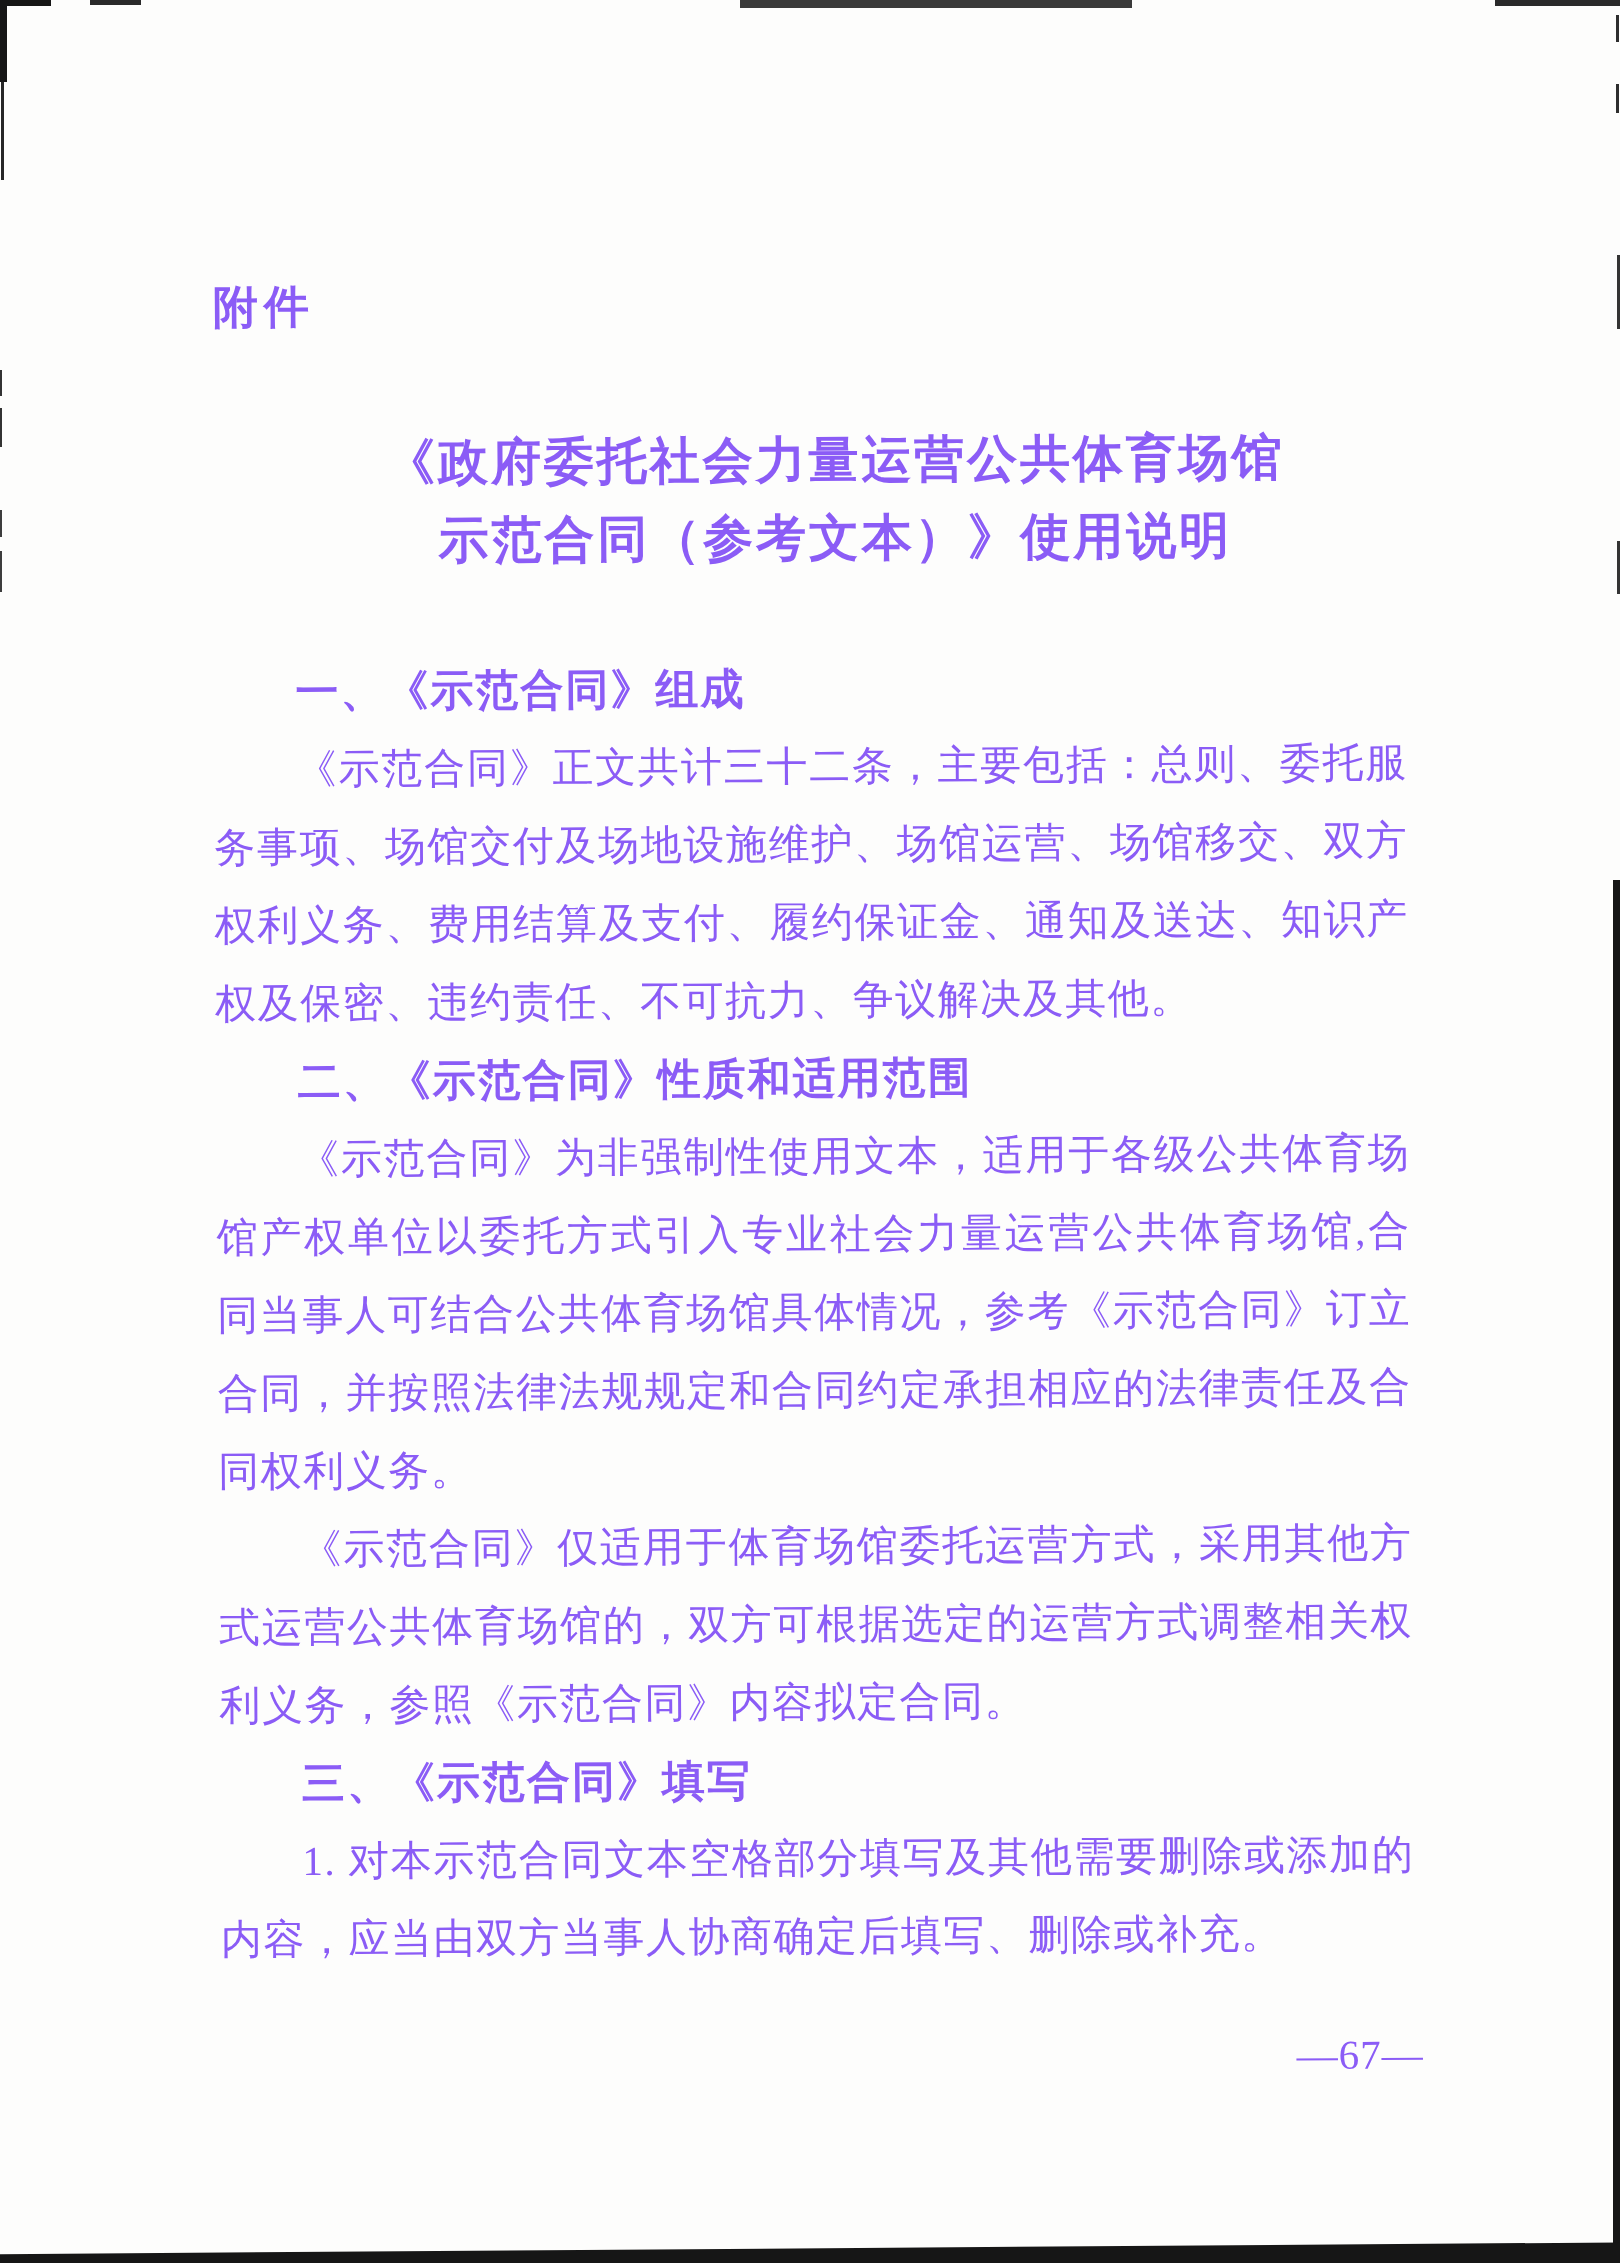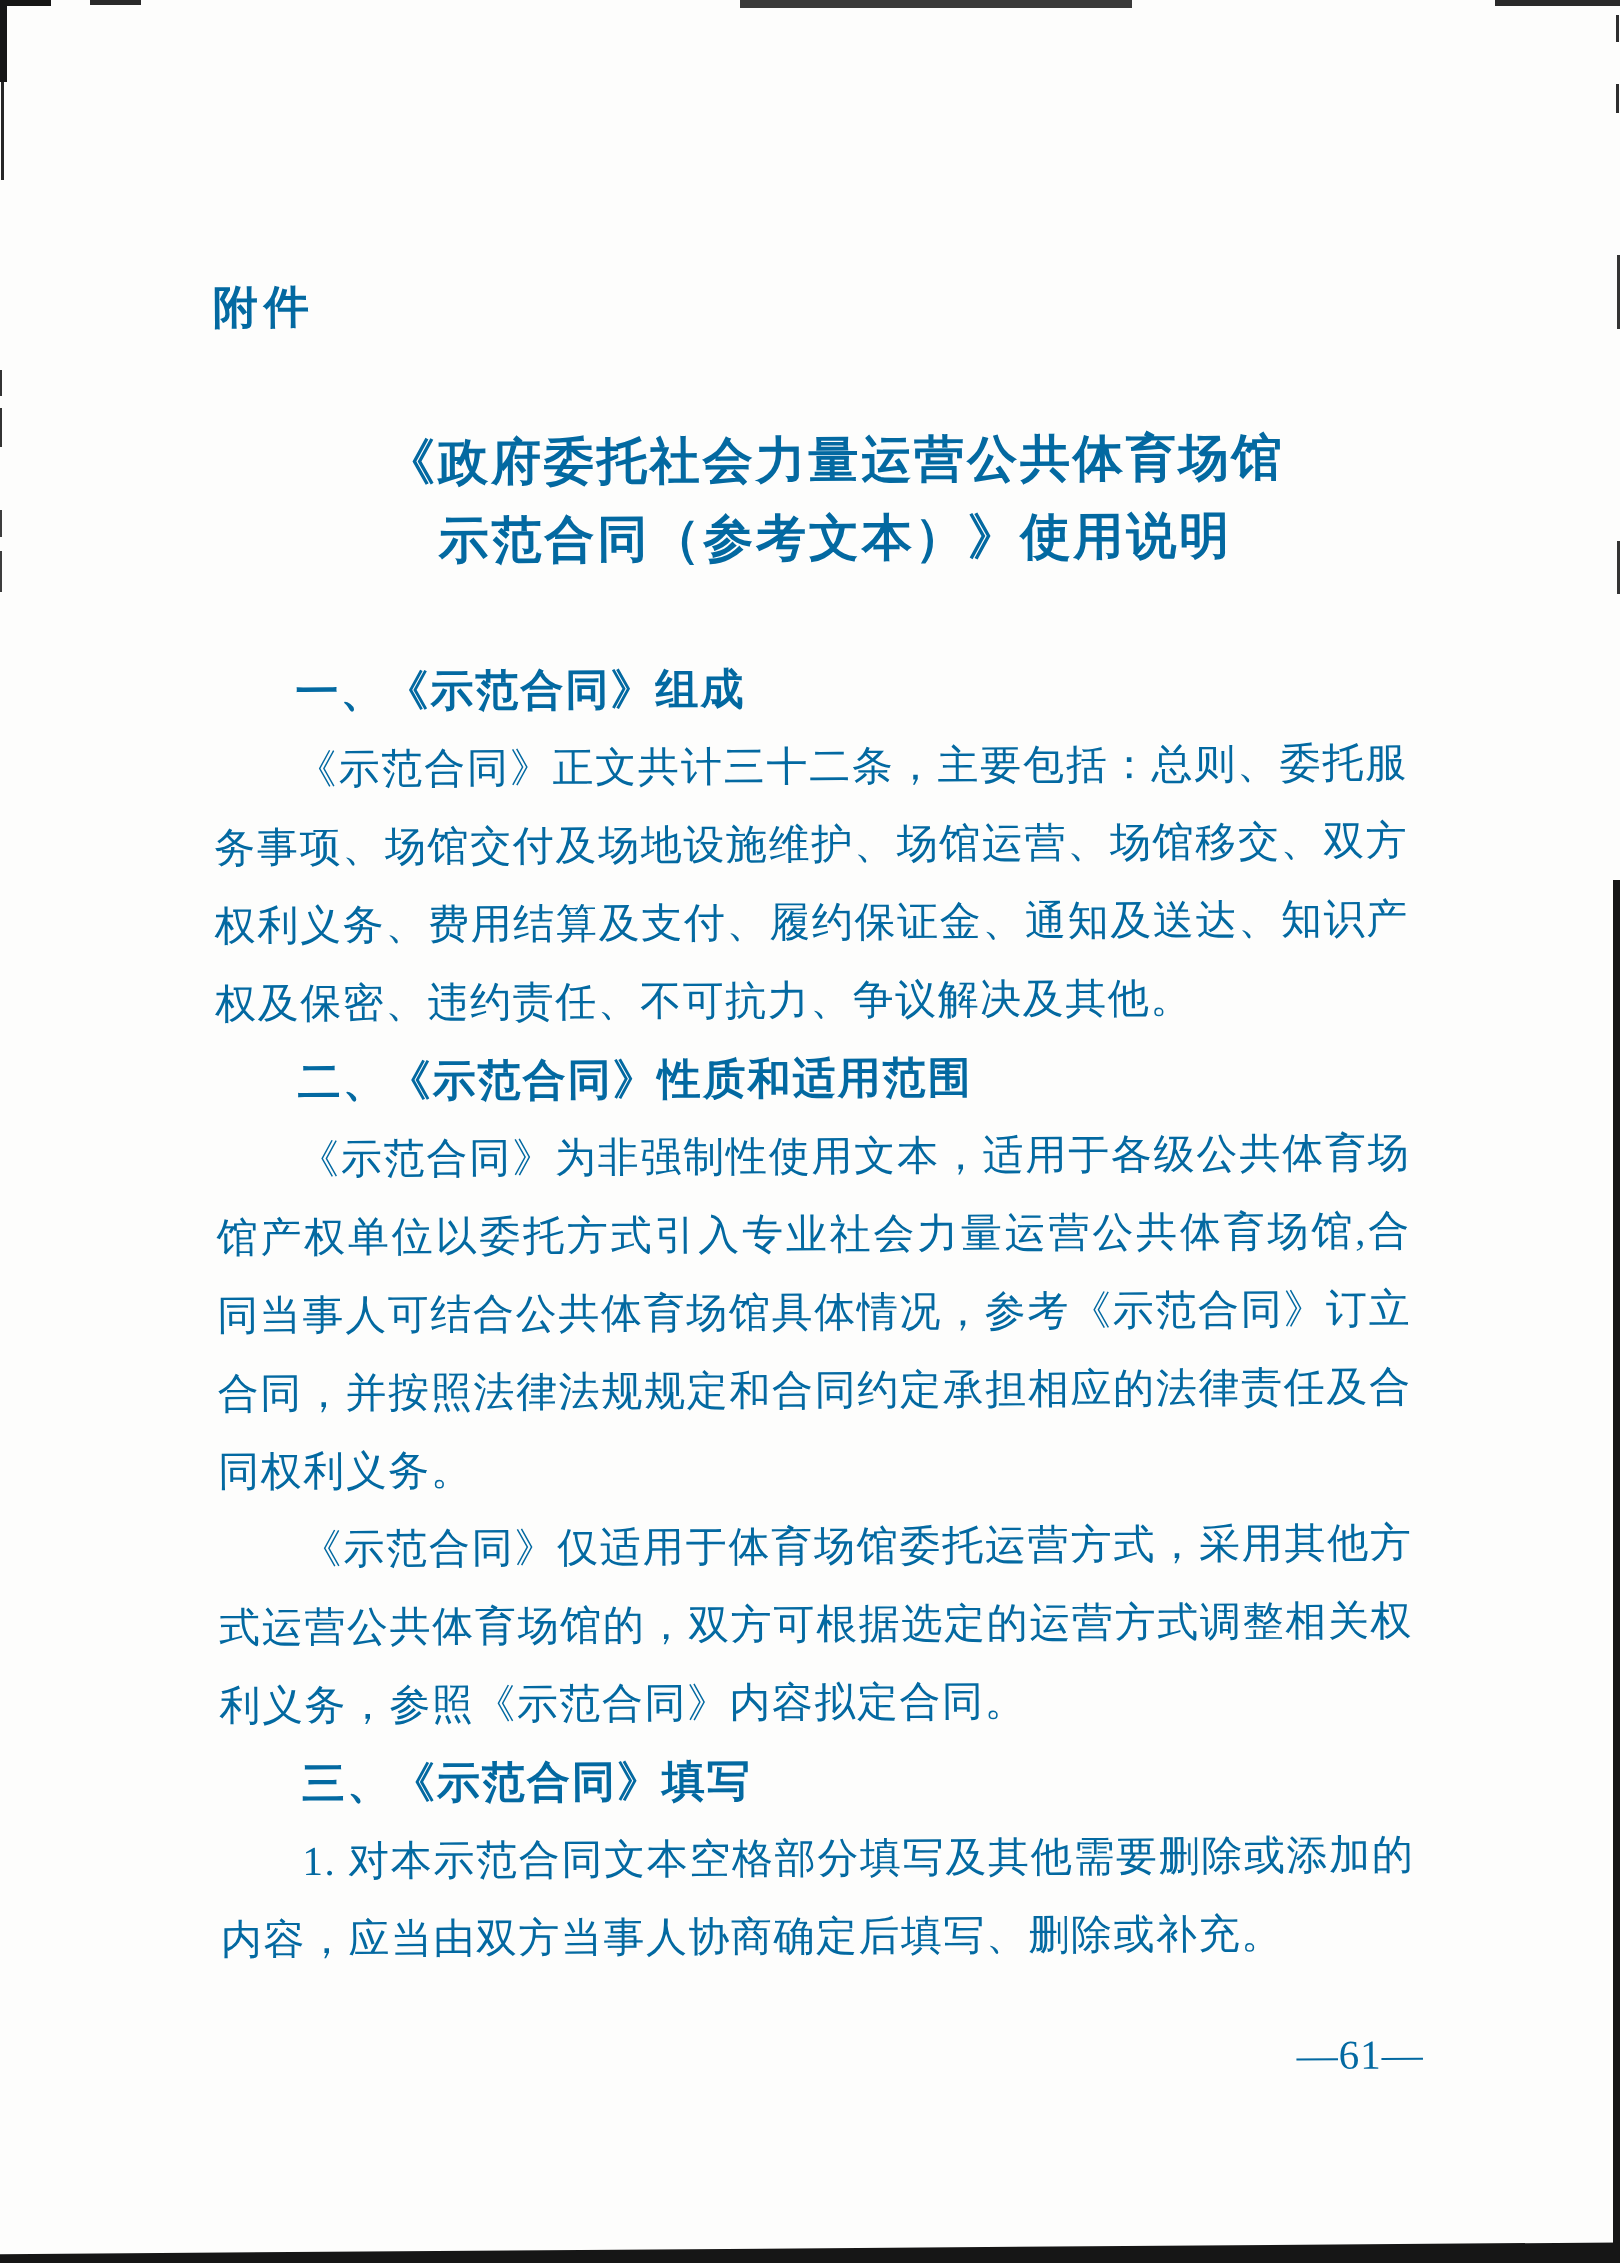--- a/index.html
+++ b/index.html
@@ -6,21 +6,21 @@
     margin: 0;
     padding: 0;
     background: #ffffff;
   }
   .page {
     position: relative;
     width: 1620px;
     height: 2263px;
     background: #fdfdfc;
     overflow: hidden;
-    color: #0369a1;
+    color: #8b5cf6;
     font-family: "Liberation Serif", "DejaVu Serif", serif;
   }
   
   .text-layer {
     position: absolute;
     left: 0; top: 0; right: 0; bottom: 0;
     transform: rotate(-0.35deg);
     transform-origin: 50% 50%;
   }
   .attachment-label {
@@ -121,21 +121,21 @@
         <p class="para">《示范合同》仅适用于体育场馆委托运营方式，采用其他方式运营公共体育场馆的，双方可根据选定的运营方式调整相关权利义务，参照《示范合同》内容拟定合同。</p>
       </div>
 
       <div class="section">
         <div class="section-heading">三、《示范合同》填写</div>
         <p class="para">1. 对本示范合同文本空格部分填写及其他需要删除或添加的内容，应当由双方当事人协商确定后填写、删除或补充。</p>
       </div>
 
     </div>
 
-    <div class="page-number">—61—</div>
+    <div class="page-number">—67—</div>
 
   </div>
 
   <div class="artifact a-top-1"></div>
   <div class="artifact a-top-2"></div>
   <div class="artifact a-top-3"></div>
   <div class="artifact a-top-4"></div>
   <div class="artifact a-left-1"></div>
   <div class="artifact a-left-2"></div>
   <div class="artifact a-left-3"></div>

